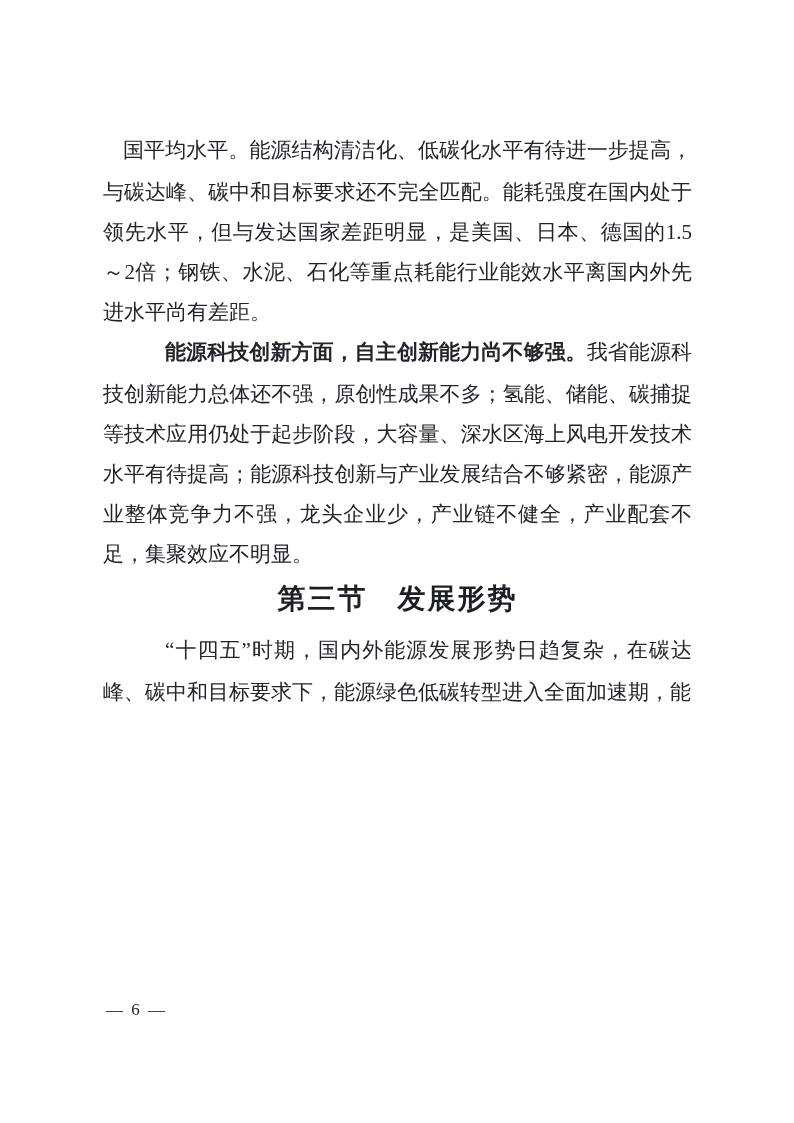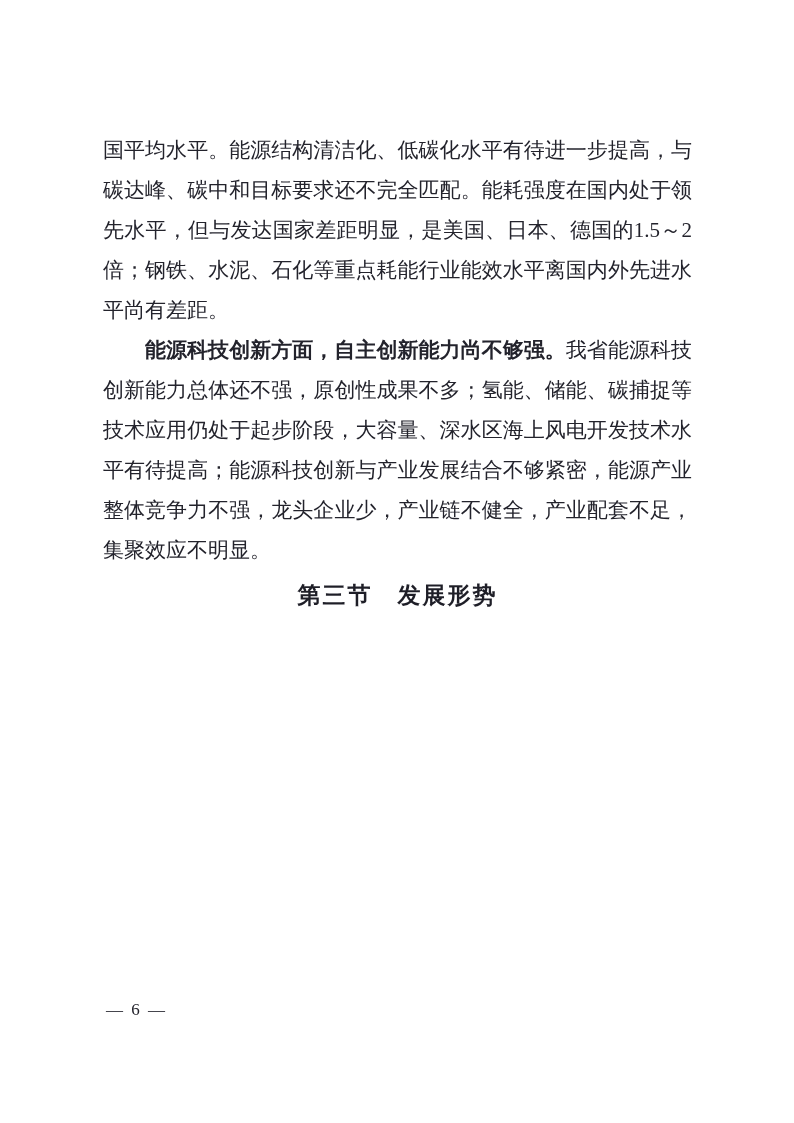--- a/index.html
+++ b/index.html
@@ -33,26 +33,27 @@
     font-size: 21px;
     line-height: 40px;
     text-align: justify;
     text-justify: inter-ideograph;
     word-break: break-all;
   }
   .para.indent {
     text-indent: 42px;
   }
   .lead {
-    font-family: Liberation Sans, sans-serif;
+    font-family: Liberation Mono, monospace;
     font-weight: 700;
+    margin-left: 20px;
   }
   .section-heading {
     margin: 5px 0 11px 0;
-    font-size: 23px;
+    font-size: 28px;
     line-height: 40px;
     text-align: center;
     font-family: "Liberation Sans", "DejaVu Sans", sans-serif;
     font-weight: 700;
     letter-spacing: 2px;
     color: #1e1e27;
   }
   .page-footer {
     position: absolute;
     left: 106px;
@@ -70,20 +71,21 @@
 
   <main class="text-block">
 
     <p class="para no-indent"><span class="lead"></span><span>国平均水平。能源结构清洁化、低碳化水平有待进一步提高，与碳达峰、碳中和目标要求还不完全匹配。能耗强度在国内处于领先水平，但与发达国家差距明显，是美国、日本、德国的1.5～2倍；钢铁、水泥、石化等重点耗能行业能效水平离国内外先进水平尚有差距。</span></p>
 
     <p class="para indent"><span class="lead">能源科技创新方面，自主创新能力尚不够强。</span><span>我省能源科技创新能力总体还不强，原创性成果不多；氢能、储能、碳捕捉等技术应用仍处于起步阶段，大容量、深水区海上风电开发技术水平有待提高；能源科技创新与产业发展结合不够紧密，能源产业整体竞争力不强，龙头企业少，产业链不健全，产业配套不足，集聚效应不明显。</span></p>
 
 
     <h2 class="section-heading">第三节　发展形势</h2>
 
+    <p class="para indent"><span class="lead"></span><span>“十四五”时期，国内外能源发展形势日趋复杂，在碳达峰、碳中和目标要求下，能源绿色低碳转型进入全面加速期，能</span></p>
 
   </main>
 
   <footer class="page-footer">
     <span>— 6 —</span>
   </footer>
 
 </div>
 
 </body></html>

